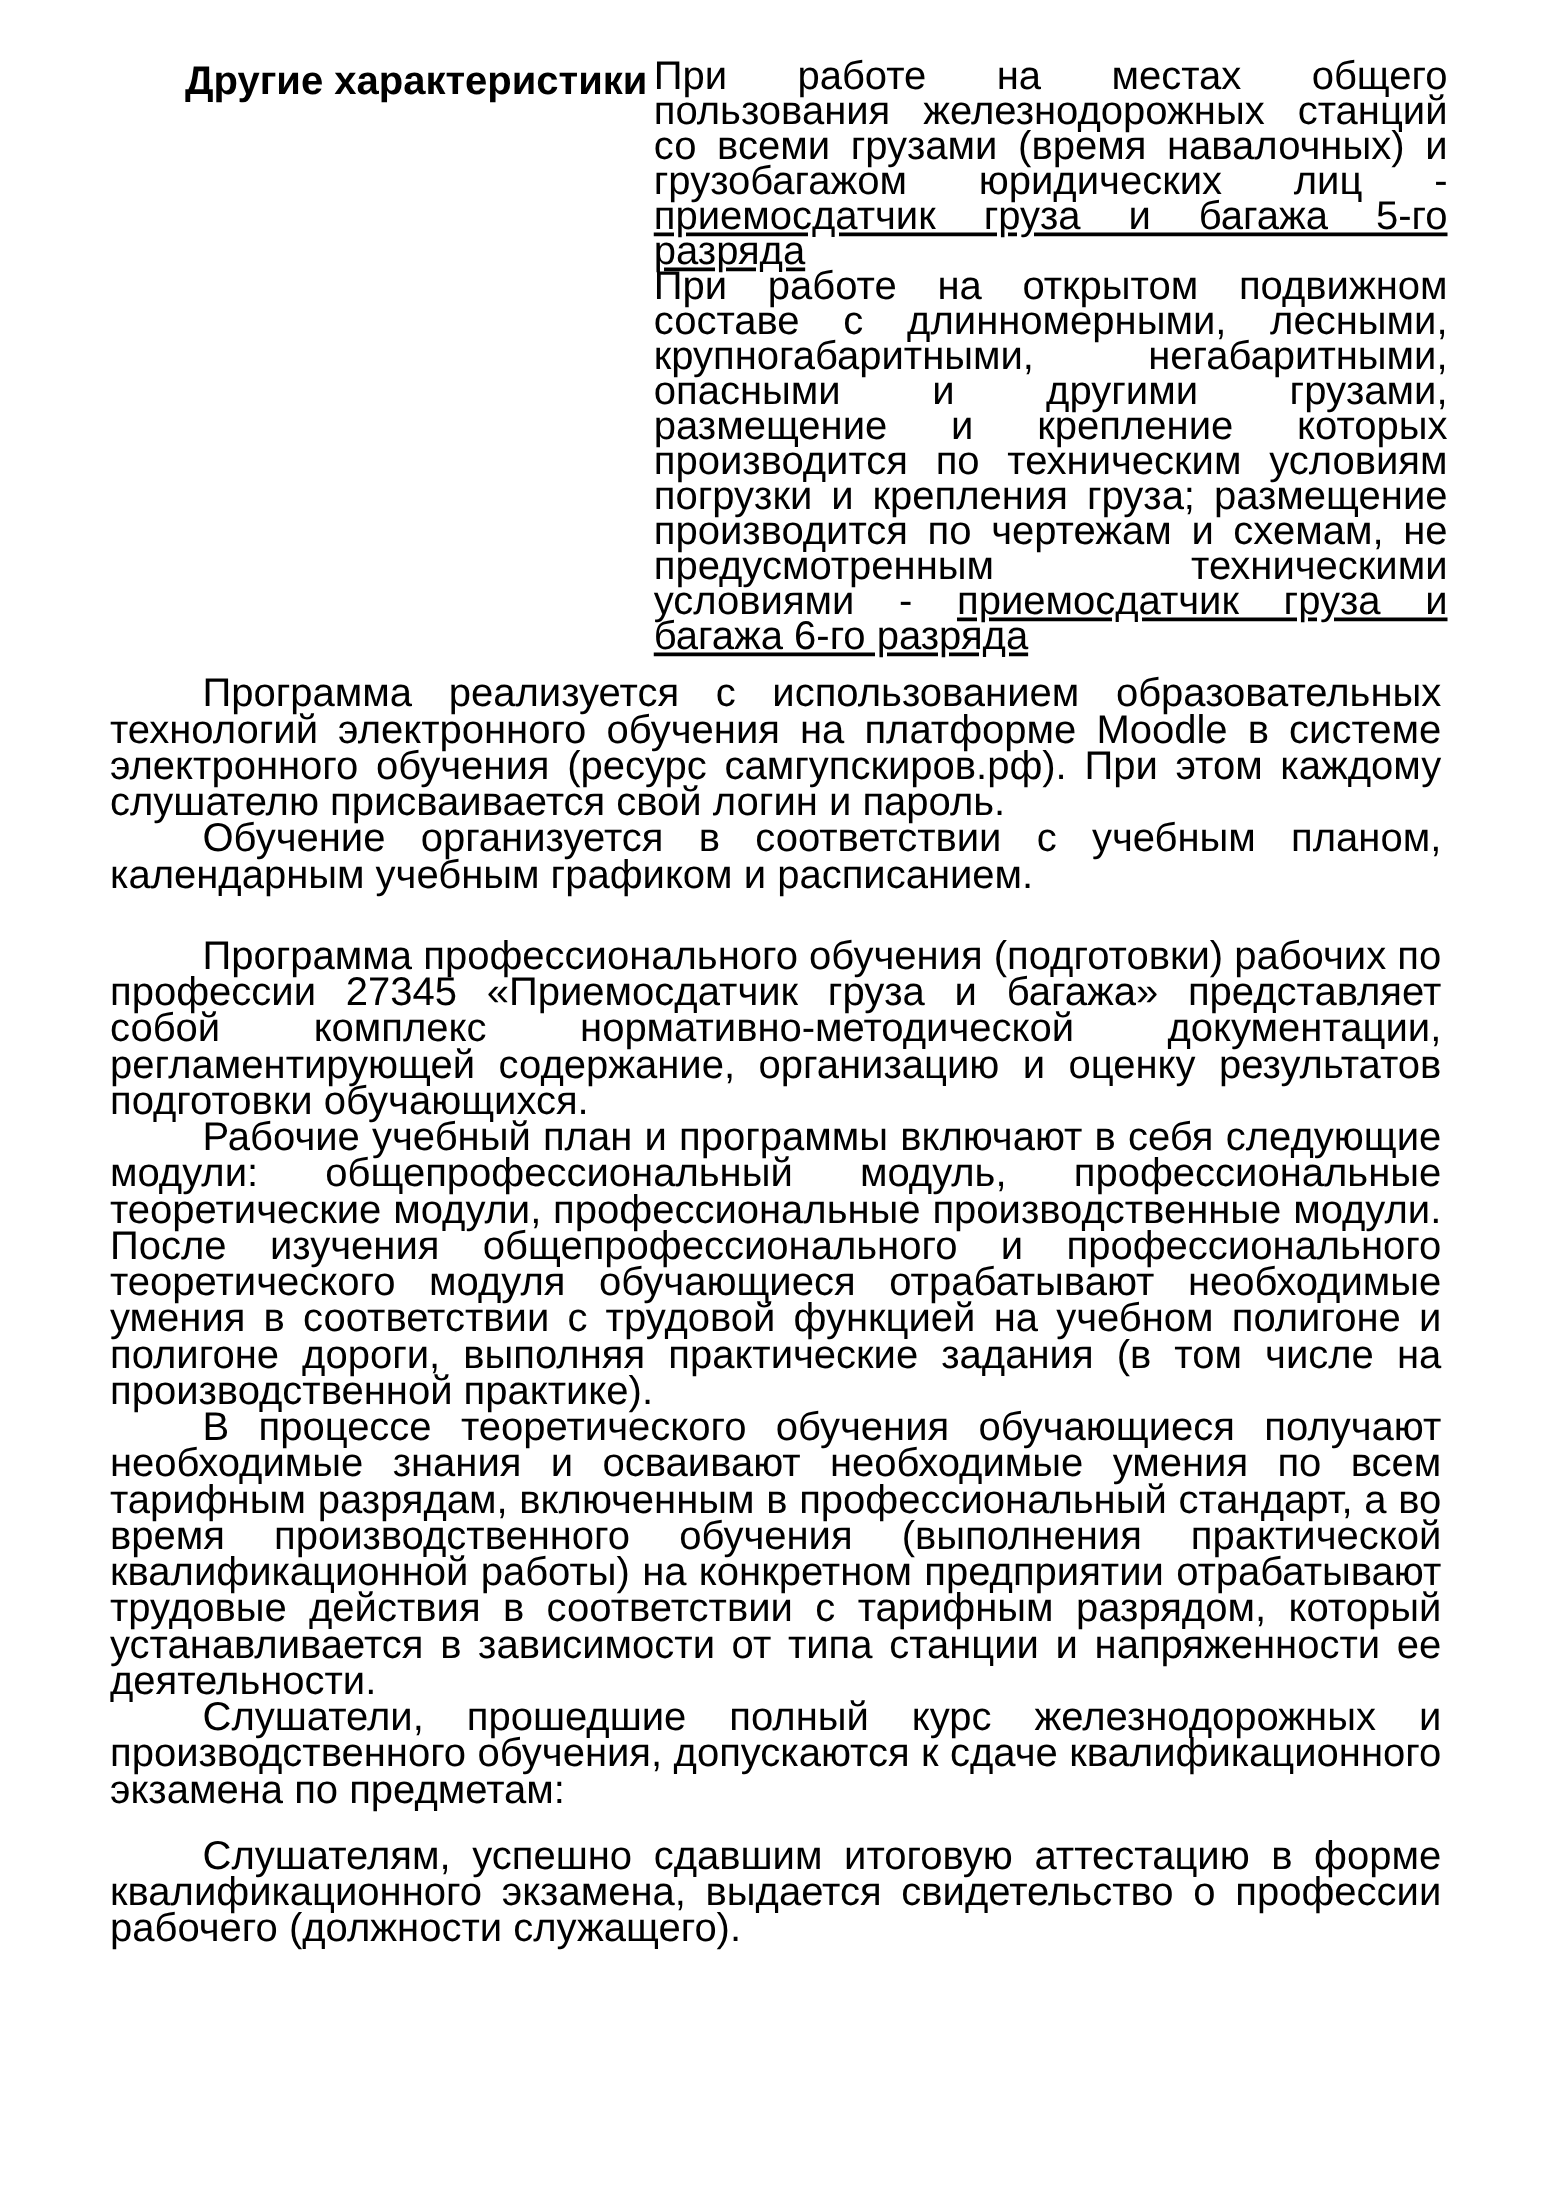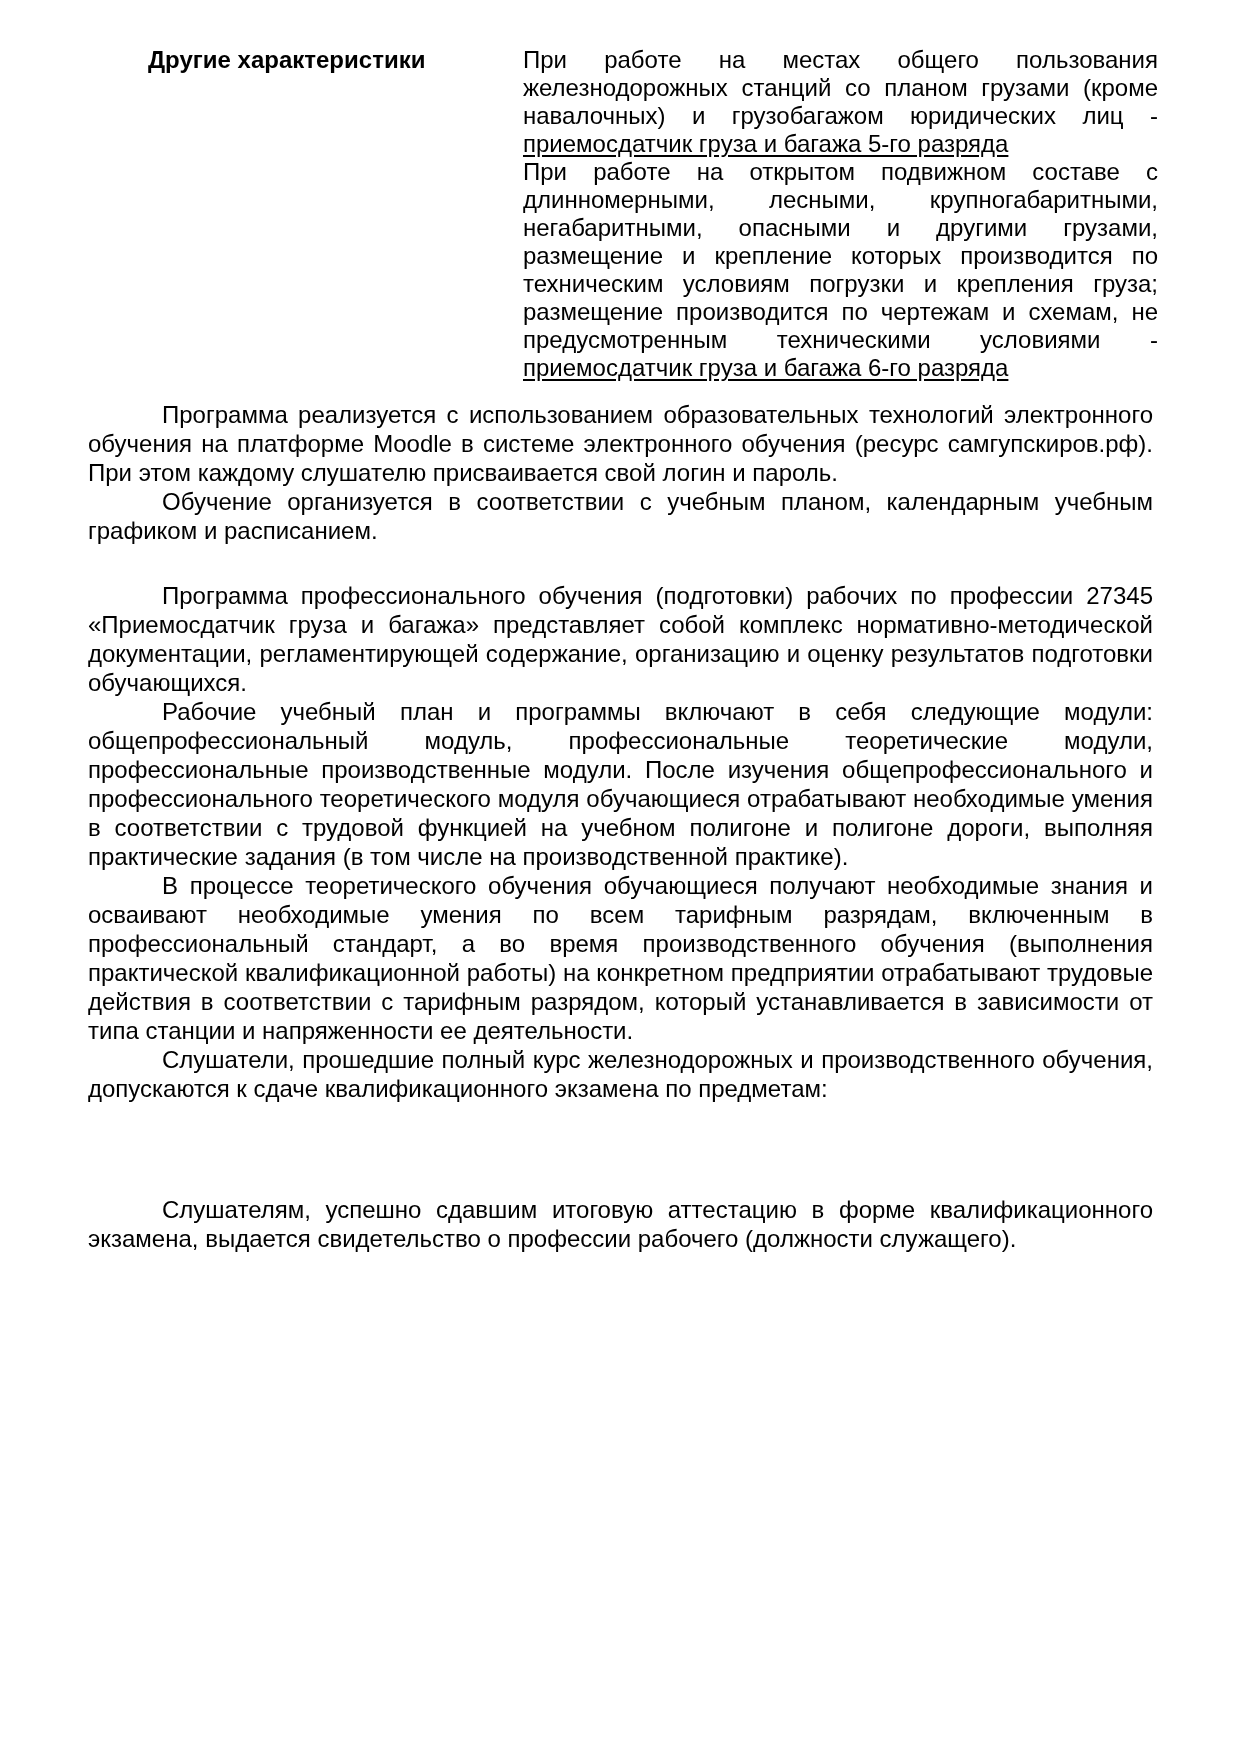--- a/index.html
+++ b/index.html
@@ -8,21 +8,21 @@
     background: #ffffff;
   }
   .page {
     position: relative;
     width: 1241px;
     height: 1754px;
     margin: 0 auto;
     background: #ffffff;
     color: #000000;
     font-family: "Liberation Sans", "DejaVu Sans", sans-serif;
-    font-size: 24px;
+    font-size: 32px;
     box-sizing: border-box;
     padding: 46px 88px 0 88px;
     overflow: hidden;
   }
   
   .char-row {
     display: flex;
     align-items: flex-start;
   }
   .char-label-cell {
@@ -64,34 +64,34 @@
   .exam-list {
     margin: 0;
   }
   .exam-item {
     margin: 0;
     text-align: justify;
     line-height: 29px;
     text-indent: 62px;
   }
   .closing {
-    margin-top: 92px;
+    margin-top: 24px;
   }
 </style>
 </head>
 <body>
 
 <div class="page">
 
   <div class="char-row">
     <div class="char-label-cell">
       <span class="char-label">Другие характеристики</span>
     </div>
     <div class="char-entries">
-      <p class="char-entry"><span>При работе на местах общего пользования железнодорожных станций со планом грузами (кроме навалочных) и грузобагажом юридических лиц - </span><span class="grade">приемосдатчик груза и багажа 5-го разряда</span></p>
+      <p class="char-entry"><span>При работе на местах общего пользования железнодорожных станций со всеми грузами (время навалочных) и грузобагажом юридических лиц - </span><span class="grade">приемосдатчик груза и багажа 5-го разряда</span></p>
       <p class="char-entry"><span>При работе на открытом подвижном составе с длинномерными, лесными, крупногабаритными, негабаритными, опасными и другими грузами, размещение и крепление которых производится по техническим условиям погрузки и крепления груза; размещение производится по чертежам и схемам, не предусмотренным техническими условиями - </span><span class="grade">приемосдатчик груза и багажа 6-го разряда</span></p>
     </div>
   </div>
 
   <div class="body-text">
     <p class="para">Программа реализуется с использованием образовательных технологий электронного обучения на платформе Moodle в системе электронного обучения (ресурс самгупскиров.рф). При этом каждому слушателю присваивается свой логин и пароль.</p>
     <p class="para">Обучение организуется в соответствии с учебным планом, календарным учебным графиком и расписанием.</p>
     <p class="para gap-before">Программа профессионального обучения (подготовки) рабочих по профессии 27345 «Приемосдатчик груза и багажа» представляет собой комплекс нормативно-методической документации, регламентирующей содержание, организацию и оценку результатов подготовки обучающихся.</p>
     <p class="para">Рабочие учебный план и программы включают в себя следующие модули: общепрофессиональный модуль, профессиональные теоретические модули, профессиональные производственные модули. После изучения общепрофессионального и профессионального теоретического модуля обучающиеся отрабатывают необходимые умения в соответствии с трудовой функцией на учебном полигоне и полигоне дороги, выполняя практические задания (в том числе на производственной практике).</p>
     <p class="para">В процессе теоретического обучения обучающиеся получают необходимые знания и осваивают необходимые умения по всем тарифным разрядам, включенным в профессиональный стандарт, а во время производственного обучения (выполнения практической квалификационной работы) на конкретном предприятии отрабатывают трудовые действия в соответствии с тарифным разрядом, который устанавливается в зависимости от типа станции и напряженности ее деятельности.</p>

